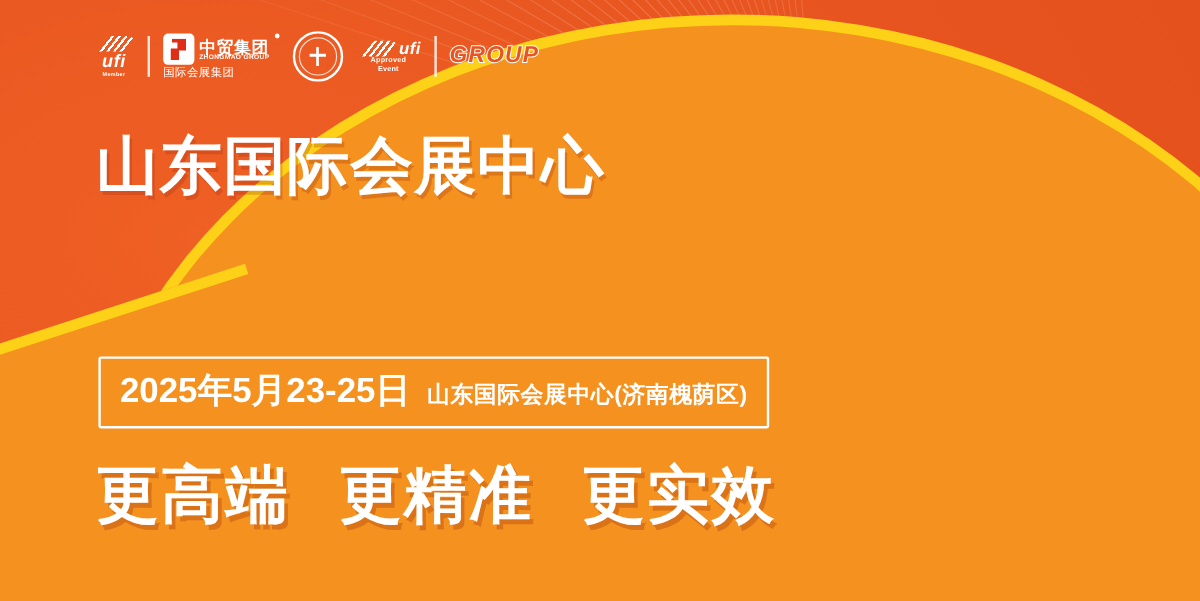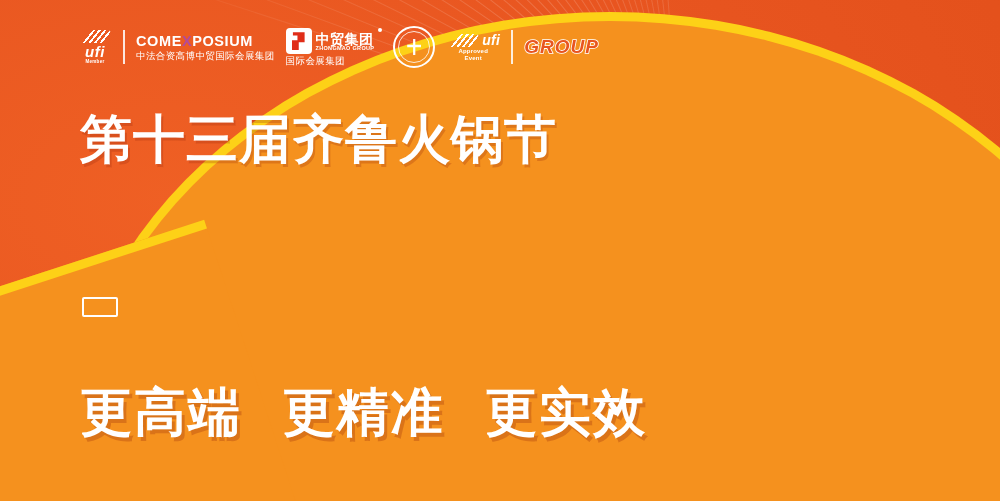--- a/index.html
+++ b/index.html
@@ -848,26 +848,20 @@
   <div class="logo-bar">
 
     <div class="ufi-mark">
       <div class="ufi-wing"></div>
       <div class="ufi-word">ufi</div>
       <div class="ufi-sub">Member</div>
     </div>
 
     <div class="logo-sep"></div>
 
-    <div class="comex">
-      <div class="comex-top">
-        <span>COME</span><b>X</b><span>POSIUM</span>
-      </div>
-      <div class="comex-bot">中法合资高博中贸国际会展集团</div>
-    </div>
 
     <div class="zhongmao">
       <div class="zm-row">
         <div class="zm-badge"></div>
         <div>
           <div class="zm-cn">中贸集团</div>
           <div class="zm-en">ZHONGMAO GROUP</div>
         </div>
         <div class="zm-dot"></div>
       </div>
@@ -886,25 +880,27 @@
       <div class="ufi-a-sub">Approved</div>
       <div class="ufi-a-sub">Event</div>
     </div>
 
     <div class="logo-sep"></div>
 
     <div class="chise">GROUP</div>
   </div>
 
   <div class="title-cn">
-    <span class="l2">第十三届齐鲁火锅节</span>
+    <span class="l2">山东国际会展中心</span>
   </div>
 
 
   <div class="date-box">
+    <div class="date-main">2025年5月23-25日</div>
+    <div class="venue">山东国际会展中心(济南槐荫区)</div>
   </div>
 
   <div class="slogan">
     <span>更高端</span>
     <span>更精准</span>
     <span>更实效</span>
   </div>
 
 </div>
 

